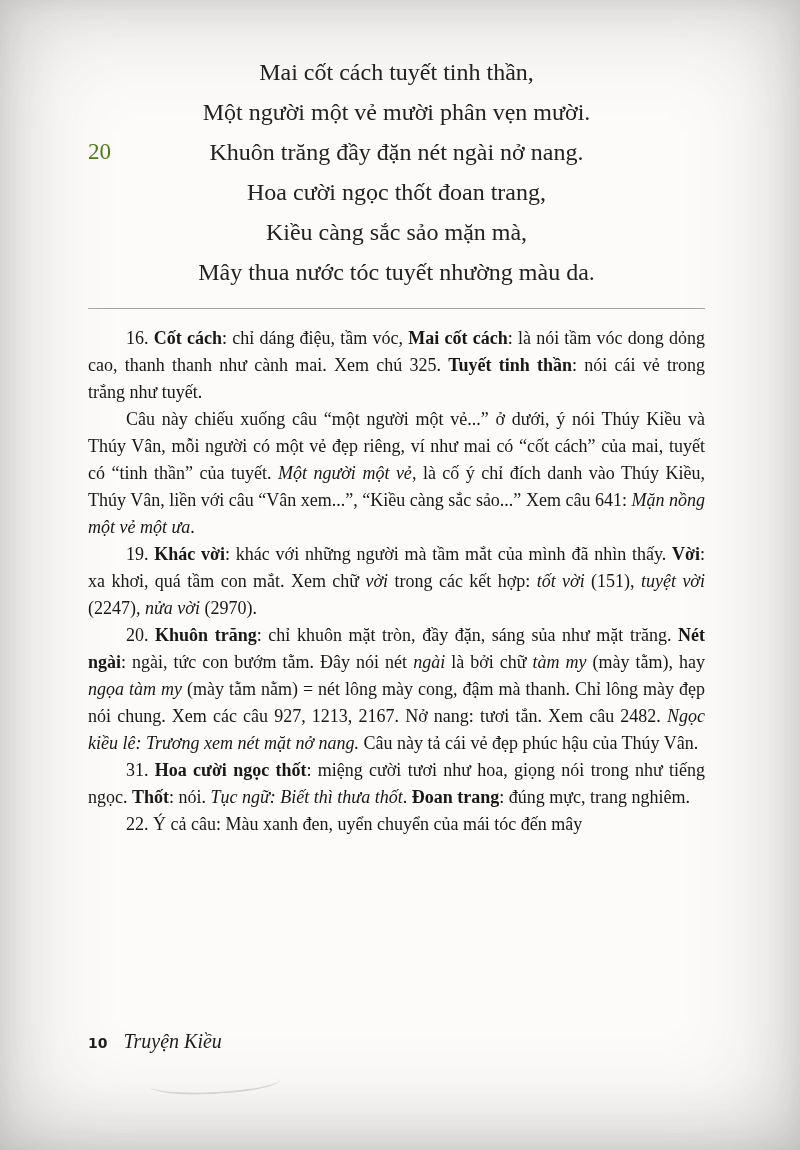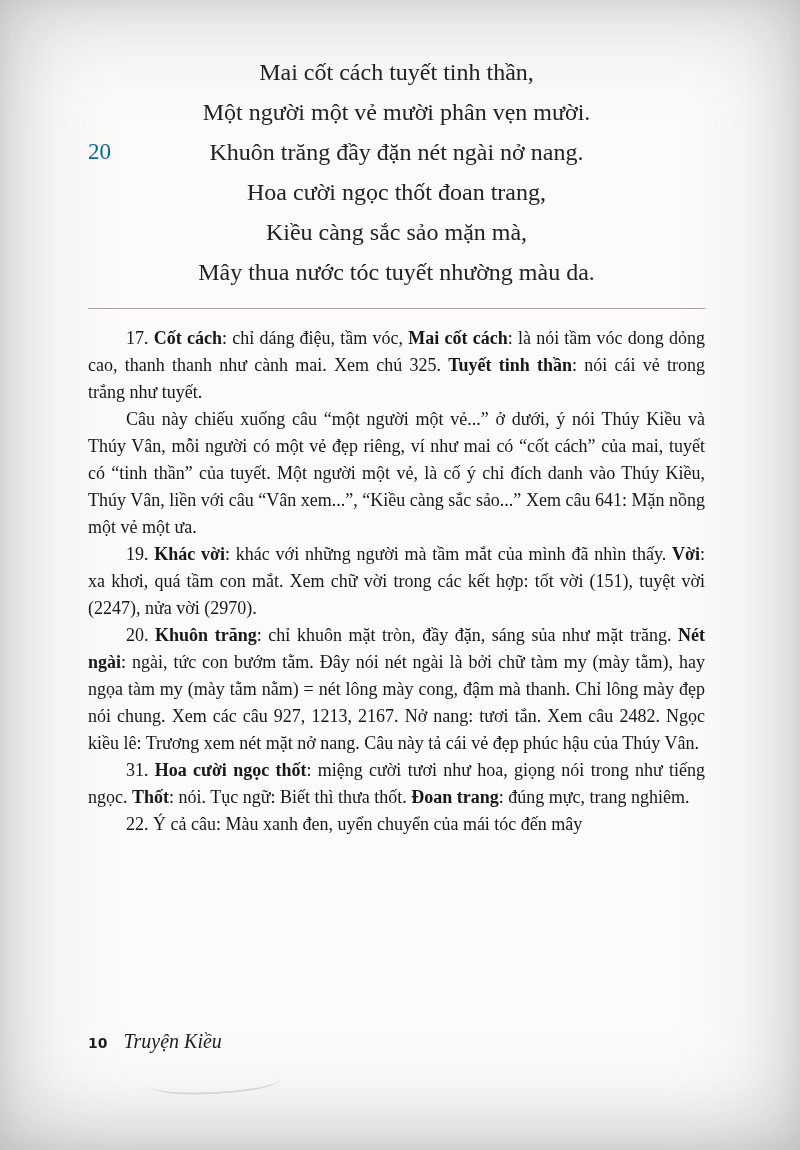--- a/index.html
+++ b/index.html
@@ -31,38 +31,38 @@
     position: relative;
     height: 40px;
     line-height: 40px;
     white-space: nowrap;
   }
   .line-number {
     position: absolute;
     left: 0;
     top: 0;
     font-size: 23px;
-    color: #0369a1;
+    color: #4d7c0f;
   }
   
   .divider {
     border: none;
     border-top: 1px solid #a8a49e;
     margin: 16px 0 16px 0;
   }
   
   .footnotes {
     font-size: 18px;
     line-height: 27px;
     text-align: justify;
     color: #171717;
   }
   .footnote { text-indent: 38px; }
   .footnote .b { font-weight: bold; }
-  .footnote .i { }
+  .footnote .i { font-style: italic; }
   
   .footer {
     position: absolute;
     left: 88px;
     top: 1030px;
     display: flex;
     align-items: baseline;
   }
   .page-num {
     font-weight: bold;
@@ -111,21 +111,21 @@
       <span>Kiều càng sắc sảo mặn mà,</span>
     </div>
     <div class="poem-line-wrap">
       <span>Mây thua nước tóc tuyết nhường màu da.</span>
     </div>
   </div>
 
   <hr class="divider">
 
   <div class="footnotes">
-    <p class="footnote"><span>17. </span><span class="b">Cốt cách</span><span>: chỉ dáng điệu, tầm vóc, </span><span class="b">Mai cốt cách</span><span>: là nói tầm vóc dong dỏng cao, thanh thanh như cành mai. Xem chú 325. </span><span class="b">Tuyết tinh thần</span><span>: nói cái vẻ trong trắng như tuyết.</span></p>
+    <p class="footnote"><span>16. </span><span class="b">Cốt cách</span><span>: chỉ dáng điệu, tầm vóc, </span><span class="b">Mai cốt cách</span><span>: là nói tầm vóc dong dỏng cao, thanh thanh như cành mai. Xem chú 325. </span><span class="b">Tuyết tinh thần</span><span>: nói cái vẻ trong trắng như tuyết.</span></p>
     <p class="footnote"><span>Câu này chiếu xuống câu “một người một vẻ...” ở dưới, ý nói Thúy Kiều và Thúy Vân, mỗi người có một vẻ đẹp riêng, ví như mai có “cốt cách” của mai, tuyết có “tinh thần” của tuyết. </span><span class="i">Một người một vẻ</span><span>, là cố ý chỉ đích danh vào Thúy Kiều, Thúy Vân, liền với câu “Vân xem...”, “Kiều càng sắc sảo...” Xem câu 641: </span><span class="i">Mặn nồng một vẻ một ưa</span><span>.</span></p>
     <p class="footnote"><span>19. </span><span class="b">Khác vời</span><span>: khác với những người mà tầm mắt của mình đã nhìn thấy. </span><span class="b">Vời</span><span>: xa khơi, quá tầm con mắt. Xem chữ </span><span class="i">vời</span><span> trong các kết hợp: </span><span class="i">tốt vời</span><span> (151), </span><span class="i">tuyệt vời</span><span> (2247), </span><span class="i">nửa vời</span><span> (2970).</span></p>
     <p class="footnote"><span>20. </span><span class="b">Khuôn trăng</span><span>: chỉ khuôn mặt tròn, đầy đặn, sáng sủa như mặt trăng. </span><span class="b">Nét ngài</span><span>: ngài, tức con bướm tằm. Đây nói nét </span><span class="i">ngài</span><span> là bởi chữ </span><span class="i">tàm my</span><span> (mày tằm), hay </span><span class="i">ngọa tàm my</span><span> (mày tằm nằm) = nét lông mày cong, đậm mà thanh. Chỉ lông mày đẹp nói chung. Xem các câu 927, 1213, 2167. Nở nang: tươi tắn. Xem câu 2482. </span><span class="i">Ngọc kiều lê: Trương xem nét mặt nở nang.</span><span> Câu này tả cái vẻ đẹp phúc hậu của Thúy Vân.</span></p>
     <p class="footnote"><span>31. </span><span class="b">Hoa cười ngọc thốt</span><span>: miệng cười tươi như hoa, giọng nói trong như tiếng ngọc. </span><span class="b">Thốt</span><span>: nói. </span><span class="i">Tục ngữ: Biết thì thưa thốt</span><span>. </span><span class="b">Đoan trang</span><span>: đúng mực, trang nghiêm.</span></p>
     <p class="footnote"><span>22. Ý cả câu: Màu xanh đen, uyển chuyển của mái tóc đến  mây</span></p>
   </div>
 
   <div class="footer">
     <span class="page-num">10</span>
     <span class="book-title">Truyện Kiều</span>

